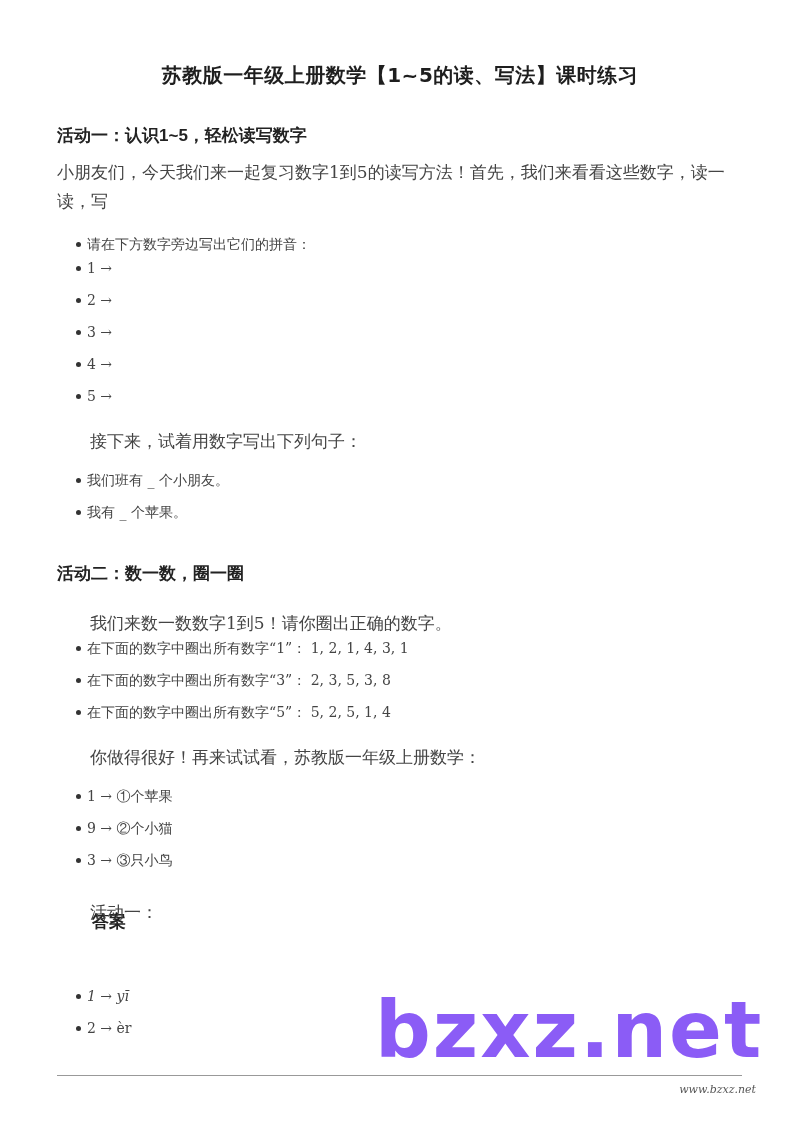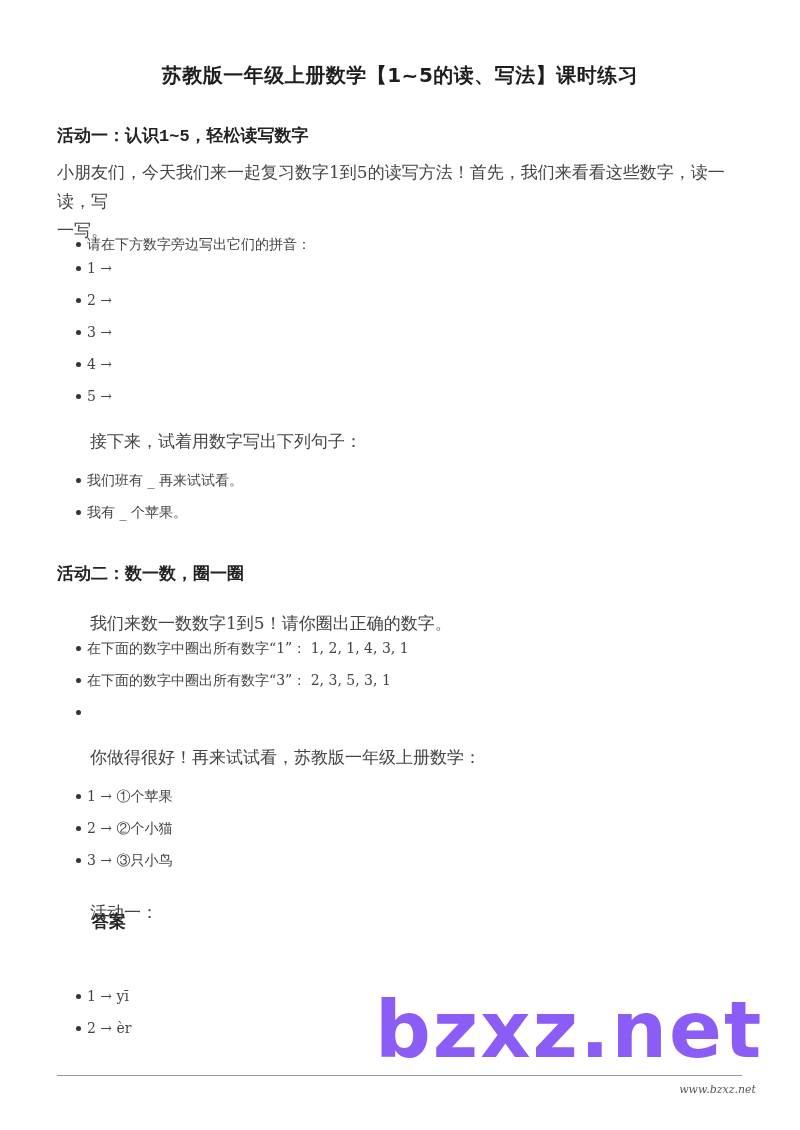--- a/index.html
+++ b/index.html
@@ -7,21 +7,21 @@
     width: 800px; height: 1130px; background: #ffffff; position: relative; overflow: hidden;
     font-family: "DejaVu Serif", "Liberation Serif", serif; color: #3a3a3a;
   }
   .title {
     position: absolute; left: 0; top: 62px; width: 800px; text-align: center;
     font-family: "DejaVu Sans", "Liberation Sans", sans-serif;
     font-size: 20px; font-weight: bold; color: #1e1e1e; letter-spacing: 0.5px;
   }
   .h2 {
     position: absolute; left: 57px;
-    font-family: Liberation Mono, monospace;
+    font-family: Liberation Sans, sans-serif;
     font-size: 17px; font-weight: bold; color: #222;
   }
   .para { position: absolute; font-size: 17px; line-height: 29px; color: #444; }
   .bullet { position: absolute; left: 76px; font-size: 14px; color: #444; white-space: nowrap; }
   .bullet .dot {
     display: inline-block; width: 5px; height: 5px; border-radius: 50%;
     background: #333; vertical-align: middle; margin-right: 6px; position: relative; top: -1px;
   }
   .watermark {
     position: absolute; left: 375px; top: 985px;
@@ -34,48 +34,47 @@
   }
 </style>
 </head>
 <body>
 
 <div class="title">苏教版一年级上册数学【1~5的读、写法】课时练习</div>
 
 <div class="h2" style="top:124px;">活动一：认识1~5，轻松读写数字</div>
 <div class="para" style="left:57px; top:158px; width:690px;">
   <div>小朋友们，今天我们来一起复习数字1到5的读写方法！首先，我们来看看这些数字，读一读，写</div>
-  <div>一写。</div>
 </div>
 
 <div class="bullet" style="top:228px;margin-top:8px;"><span class="dot"></span><span>请在下方数字旁边写出它们的拼音：</span></div>
 <div class="bullet" style="top:260px;"><span class="dot"></span><span>1 →</span></div>
 <div class="bullet" style="top:292px;"><span class="dot"></span><span>2 →</span></div>
 <div class="bullet" style="top:324px;"><span class="dot"></span><span>3 →</span></div>
 <div class="bullet" style="top:356px;"><span class="dot"></span><span>4 →</span></div>
 <div class="bullet" style="top:388px;"><span class="dot"></span><span>5 →</span></div>
 
 <div class="para" style="left:90px; top:427px;">接下来，试着用数字写出下列句子：</div>
 
-<div class="bullet" style="top:472px;"><span class="dot"></span><span>我们班有 _ 再来试试看。</span></div>
+<div class="bullet" style="top:472px;"><span class="dot"></span><span>我们班有 _ 个小朋友。</span></div>
 <div class="bullet" style="top:504px;"><span class="dot"></span><span>我有 _ 个苹果。</span></div>
 
 <div class="h2" style="top:562px;">活动二：数一数，圈一圈</div>
 <div class="para" style="left:90px; top:609px;">我们来数一数数字1到5！请你圈出正确的数字。</div>
 
 <div class="bullet" style="top:640px;"><span class="dot"></span><span>在下面的数字中圈出所有数字“1”：  1, 2, 1, 4, 3, 1</span></div>
-<div class="bullet" style="top:672px;"><span class="dot"></span><span>在下面的数字中圈出所有数字“3”：  2, 3, 5, 3, 1</span></div>
-<div class="bullet" style="top:704px;"><span class="dot"></span></div>
+<div class="bullet" style="top:672px;"><span class="dot"></span><span>在下面的数字中圈出所有数字“3”：  2, 3, 5, 3, 8</span></div>
+<div class="bullet" style="top:704px;"><span class="dot"></span><span>在下面的数字中圈出所有数字“5”：  5, 2, 5, 1, 4</span></div>
 
 <div class="para" style="left:90px; top:743px;">你做得很好！再来试试看，苏教版一年级上册数学：</div>
 
 <div class="bullet" style="top:788px;"><span class="dot"></span><span>1 → ①个苹果</span></div>
-<div class="bullet" style="top:820px;"><span class="dot"></span><span>2 → ②个小猫</span></div>
+<div class="bullet" style="top:820px;"><span class="dot"></span><span>9 → ②个小猫</span></div>
 <div class="bullet" style="top:852px;"><span class="dot"></span><span>3 → ③只小鸟</span></div>
 
 <div class="h2" style="top:910px;margin-left:35px;">答案</div>
 <div class="para" style="left:90px; top:898px;">活动一：</div>
-<div class="bullet" style="top:988px;"><span class="dot"></span><span>1 → yī</span></div>
+<div class="bullet" style="top:988px;font-style:italic;"><span class="dot"></span><span>1 → yī</span></div>
 <div class="bullet" style="top:1020px;"><span class="dot"></span><span>2 → èr</span></div>
 
 <div class="watermark">bzxz.net</div>
 <div class="footer-line"></div>
 <div class="footer-url">www.bzxz.net</div>
 
 </body></html>

